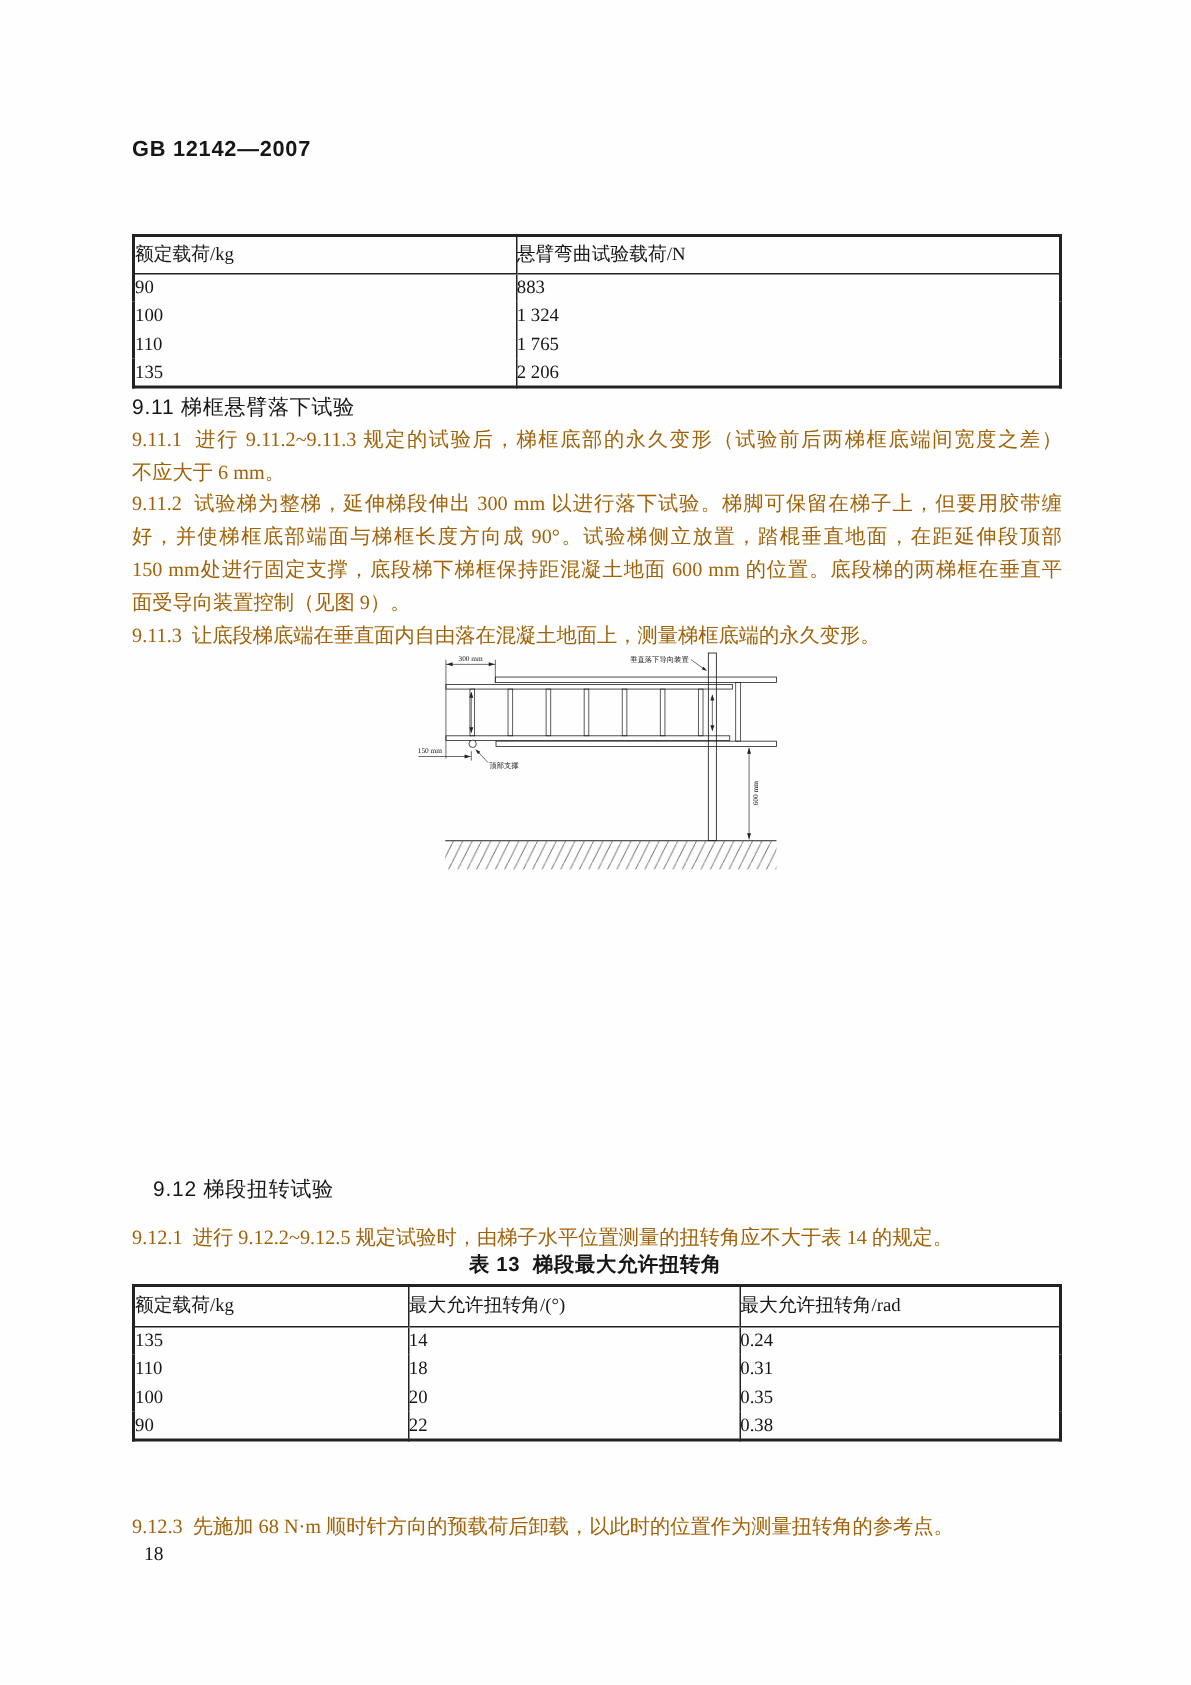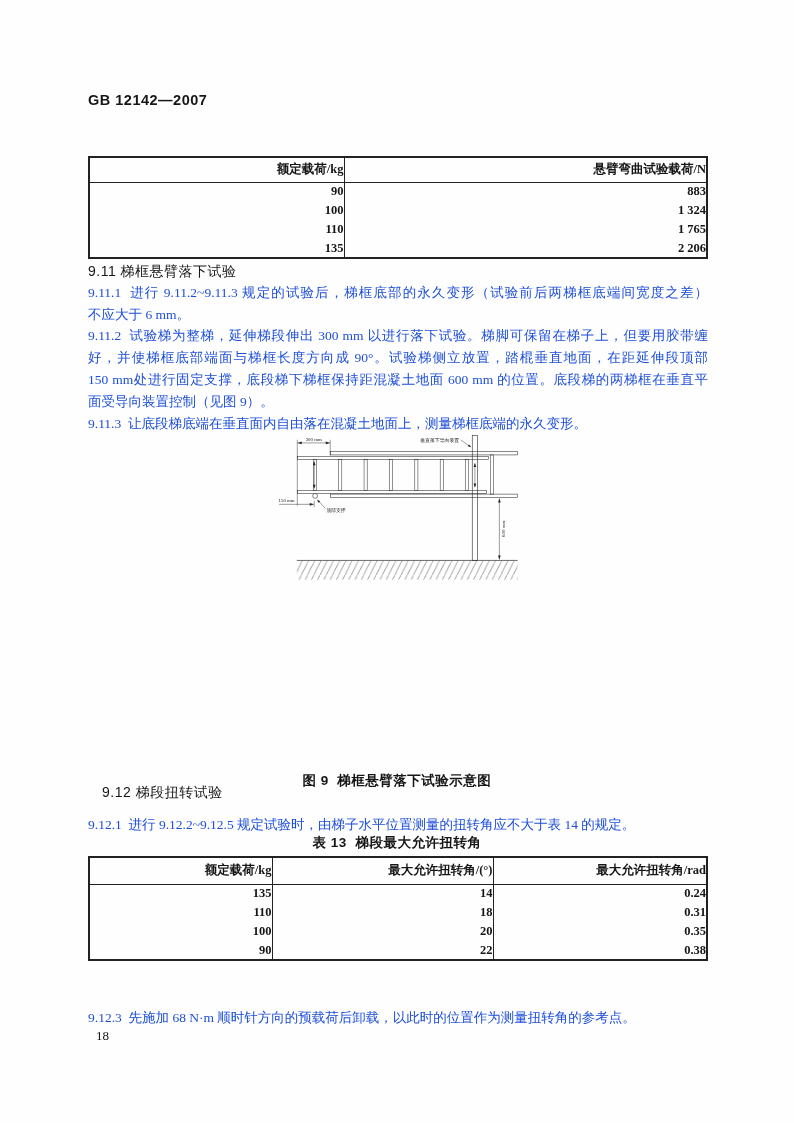--- a/index.html
+++ b/index.html
@@ -1,32 +1,32 @@
 <!DOCTYPE html>
 <html><head>
 <meta charset="utf-8">
 <style>
   html,body{margin:0;padding:0;background:#ffffff;}
   #page{position:relative;width:794px;height:1123px;background:#fefefe;overflow:hidden;
         font-family:"Liberation Serif","DejaVu Serif",serif;color:#161616;}
   .abs{position:absolute;}
   .para{position:absolute;left:88px;width:620px;}
-  .line{white-space:pre-wrap;font-size:13.5px;line-height:22px;color:#1d4ed8;}
+  .line{white-space:pre-wrap;font-size:13.5px;line-height:22px;color:#a16207;}
   .full{text-align:justify;text-align-last:justify;}
   .h{font-family:"Liberation Sans","DejaVu Sans",sans-serif;font-weight:normal;
      font-size:14px;line-height:22px;letter-spacing:.5px;}
   .caption{position:absolute;left:0;width:794px;text-align:center;
            font-family:"Liberation Sans","DejaVu Sans",sans-serif;font-weight:bold;
            font-size:13.5px;line-height:22px;letter-spacing:.5px;white-space:pre-wrap;}
   .stdcode{font-family:"Liberation Sans","DejaVu Sans",sans-serif;font-weight:bold;
            font-size:14.5px;letter-spacing:.5px;}
   table.tbl{position:absolute;left:88px;width:618px;border-collapse:collapse;table-layout:fixed;
             font-size:12.5px;color:#161616;}
   table.tbl{border:2px solid #222;}
-  table.tbl td,table.tbl th{text-align:right;vertical-align:middle;font-weight:bold;
+  table.tbl td,table.tbl th{text-align:left;vertical-align:middle;font-weight:normal;
             white-space:pre-wrap;padding:0;}
   table.tbl tr.hdr{border-bottom:1.5px solid #222;}
   table.tbl td.sep,table.tbl th.sep{border-left:1.2px solid #222;}
   #t13 tr.hdr{height:25px;} #t13 tr.d{height:19px;}
   #t14 tr.hdr{height:27px;} #t14 tr.d{height:19px;}
   .pagenum{font-size:13px;}
   svg text{font-family:"Liberation Serif","DejaVu Serif",serif;font-size:11px;fill:#161616;}
 </style>
 </head>
 <body>
@@ -159,21 +159,20 @@
     </g>
     <text x="238" y="614">顶部支撑</text>
 
     <g>
       <line x1="540" y1="452" x2="561" y2="467" stroke="#222" stroke-width="1"></line>
       <path d="M564,469 L556,466.5 L558.9,462.4 Z" fill="#222" stroke="none"></path>
     </g>
     <text x="449" y="456">垂直落下导向装置</text>
   </svg>
 
-  <div class="caption" style="top:770px;">图 9  梯框悬臂落下试验示意图</div>
 
   <div class="para h" style="top:781px;margin-left:14px;">9.12  梯段扭转试验</div>
 
   <div class="para" style="top:814px;">
     <div class="line">9.12.1  进行 9.12.2~9.12.5 规定试验时，由梯子水平位置测量的扭转角应不大于表 14 的规定。</div>
   </div>
 
   <div class="caption" style="top:832px;">表 13  梯段最大允许扭转角</div>
 
   <table class="tbl" id="t14" style="top:856px;">

